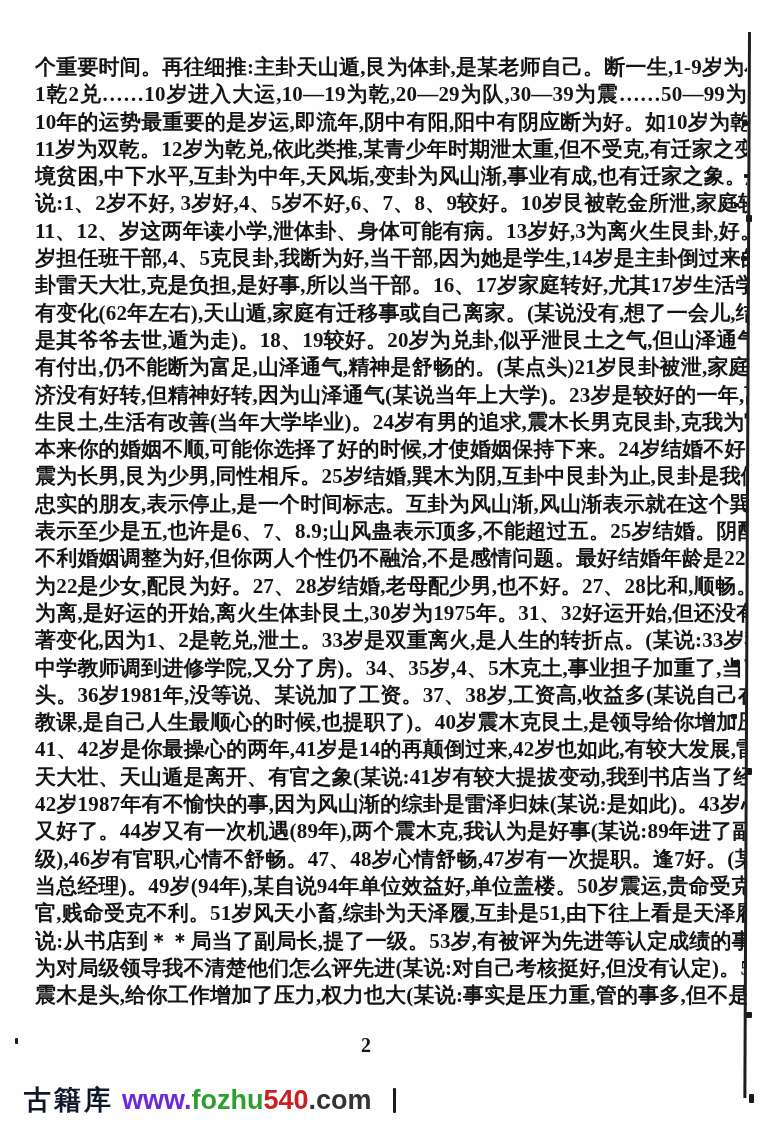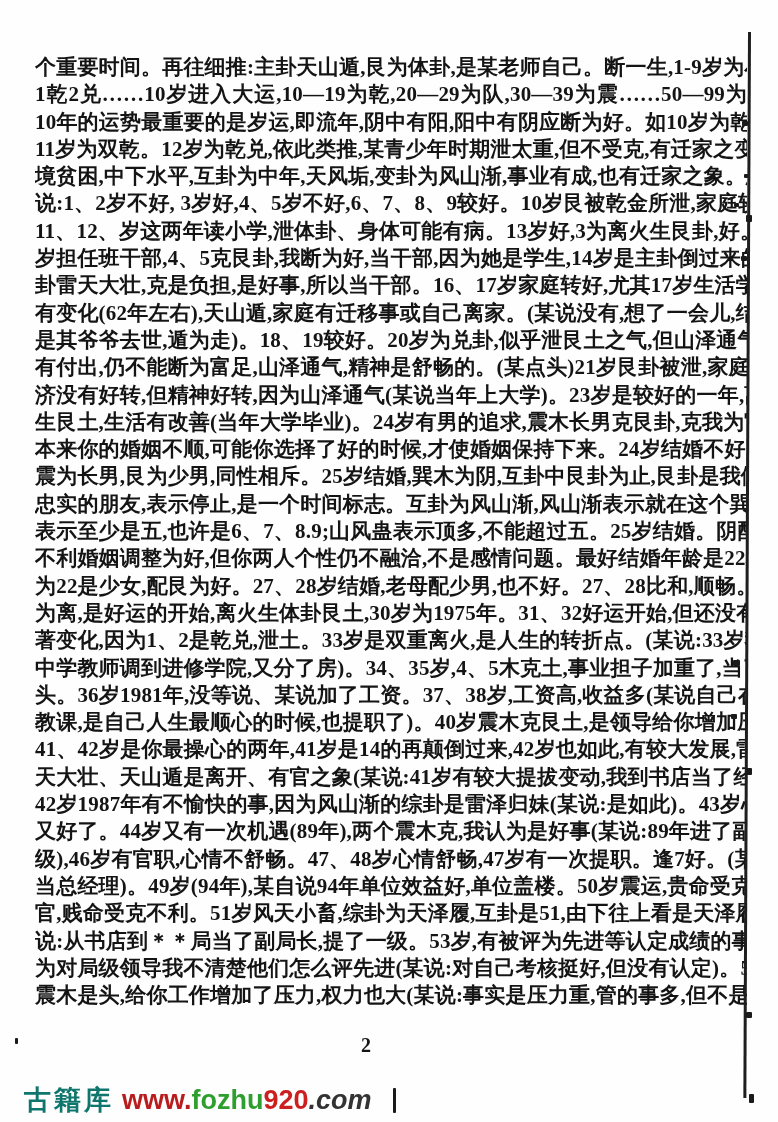--- a/index.html
+++ b/index.html
@@ -115,21 +115,21 @@
       <div class="tline">当总经理)。49岁(94年),某自说94年单位效益好,单位盖楼。50岁震运,贵命受克升</div>
       <div class="tline">官,贱命受克不利。51岁风天小畜,综卦为天泽履,互卦是51,由下往上看是天泽履(某</div>
       <div class="tline">说:从书店到＊＊局当了副局长,提了一级。53岁,有被评为先进等认定成绩的事,因</div>
       <div class="tline">为对局级领导我不清楚他们怎么评先进(某说:对自己考核挺好,但没有认定)。54岁,</div>
       <div class="tline">震木是头,给你工作增加了压力,权力也大(某说:事实是压力重,管的事多,但不是职</div>
     </div>
 
   <div class="page-number">2</div>
 
   <div class="watermark">
-    <span class="wm-dark wm-lib" style="color: #0f766e;">古籍库</span><span class="wm-dark" style="color: #b91c1c;">www.</span><span class="wm-green" style="color: rgb(46, 158, 46);">fozhu</span><span class="wm-red" style="color: rgb(204, 32, 32);">920</span><span class="wm-dark" style="color: rgb(51, 51, 51); font-style: italic;">.com</span>
+    <span class="wm-dark wm-lib" style="color: #0f172a;">古籍库</span><span class="wm-dark" style="color: #6d28d9;">www.</span><span class="wm-green" style="color: rgb(46, 158, 46);">fozhu</span><span class="wm-red" style="color: rgb(204, 32, 32);">540</span><span class="wm-dark" style="color: rgb(51, 51, 51);">.com</span>
   </div>
 
   <div class="edge-line"></div>
   <div class="speck" style="left:742px;top:121px;width:6px;height:5px;"></div>
   <div class="speck" style="left:744px;top:174px;width:4px;height:4px;"></div>
   <div class="speck" style="left:734px;top:203px;width:5px;height:4px;"></div>
   <div class="speck" style="left:746px;top:215px;width:6px;height:7px;"></div>
   <div class="speck" style="left:741px;top:256px;width:6px;height:5px;"></div>
   <div class="speck" style="left:733px;top:660px;width:7px;height:6px;"></div>
   <div class="speck" style="left:731px;top:714px;width:6px;height:5px;"></div>

